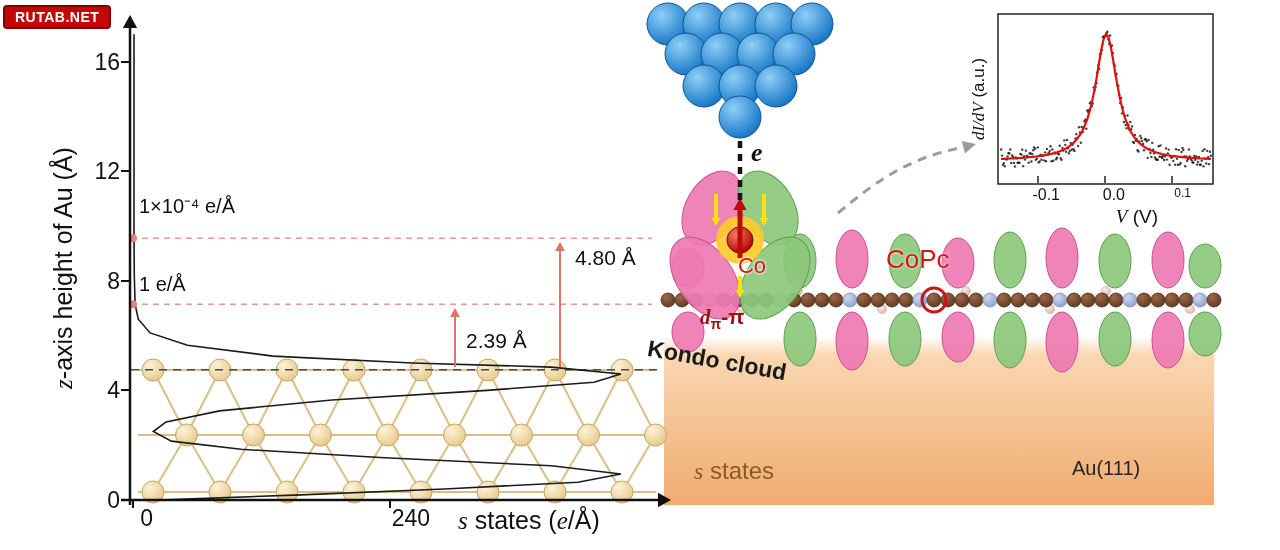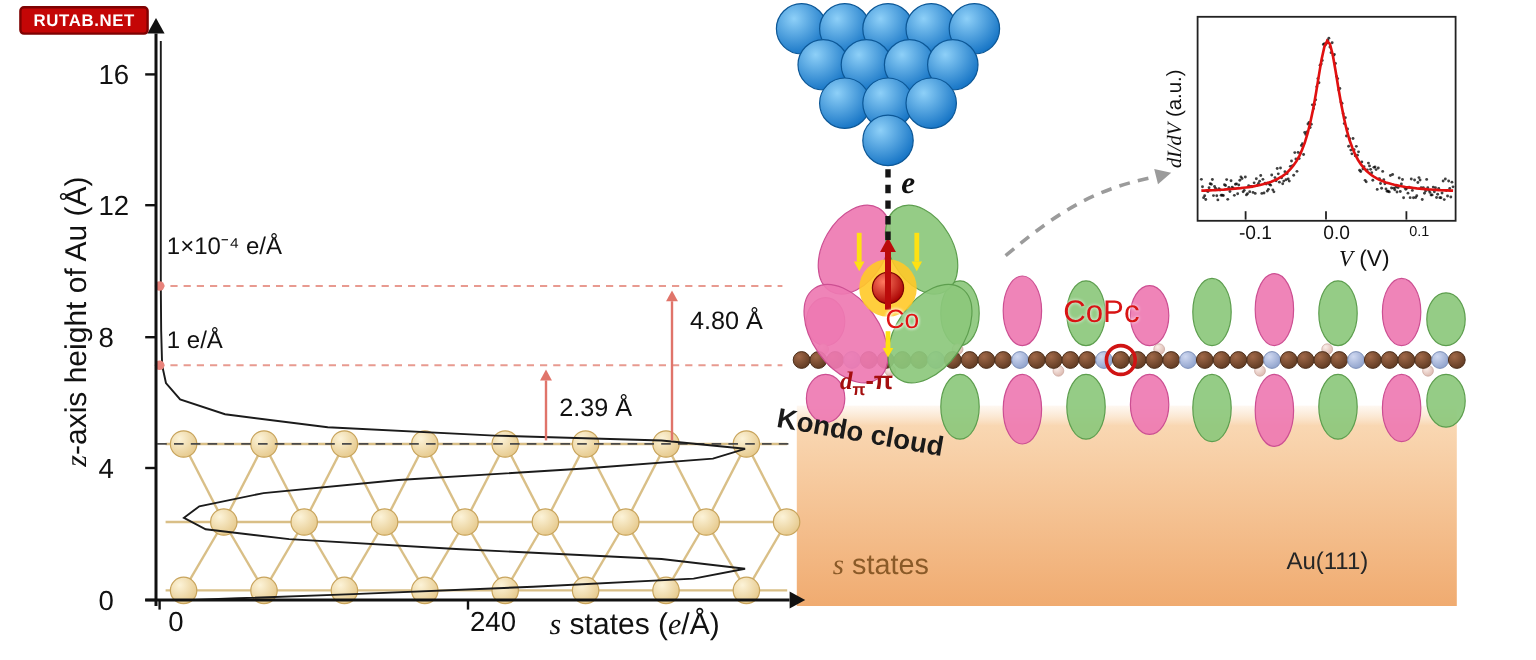--- a/index.html
+++ b/index.html
@@ -2,22 +2,22 @@
 <html><head>
 <meta charset="utf-8">
 <style>
 *{box-sizing:border-box}
 body{margin:0;width:1280px;height:550px;position:relative;background:#fff;
      font-family:"Liberation Sans",sans-serif;overflow:hidden}
 #gfx{position:absolute;left:0;top:0;z-index:1}
 .t{position:absolute;z-index:5;color:#111;white-space:nowrap;line-height:1.05}
 .mi{font-family:"Liberation Serif",serif;font-style:italic}
 .center{text-align:right}
-.right{}
-#wm{position:absolute;left:16px;top:5px;z-index:9;background:#c40606;border:2px solid #7e0202;
+.right{text-align:right}
+#wm{position:absolute;left:3px;top:5px;z-index:9;background:#c40606;border:2px solid #7e0202;
     border-radius:4px;color:#fff;font-weight:bold;font-size:14px;letter-spacing:.5px;padding:2px 10px}
 </style>
 </head>
 <body>
 
 <svg id="gfx" width="1280" height="550">
     <defs>
       <radialGradient id="gGold" cx="35%" cy="30%" r="75%">
         <stop offset="0%" stop-color="#fcf3d8"></stop>
         <stop offset="100%" stop-color="#e6c98c"></stop>
@@ -489,21 +489,21 @@
 <span class="t right" style="left:82px;top:269px;width:38px;font-size:23px">8</span>
 <span class="t right" style="left:82px;top:159px;width:38px;font-size:23px">12</span>
 <span class="t right" style="left:82px;top:50px;width:38px;font-size:23px">16</span>
 <span class="t center" style="left:113px;top:506px;width:40px;font-size:23px">0</span>
 <span class="t center" style="left:350px;top:506px;width:80px;font-size:23px">240</span>
 <div class="t" style="left:458px;top:507px;font-size:25px">
   <span class="mi">s</span><span> states (</span><span class="mi">e</span><span>/Å)</span>
 </div>
 <span class="t" style="left:139px;top:196px;font-size:20px">1×10⁻⁴ e/Å</span>
 <span class="t" style="left:139px;top:274px;font-size:20px">1 e/Å</span>
-<span class="t" style="left:575px;top:257px;font-size:21px">4.80 Å</span>
+<span class="t" style="left:575px;top:247px;font-size:21px">4.80 Å</span>
 <span class="t" style="left:466px;top:330px;font-size:21px">2.39 Å</span>
 
 <span class="t mi" style="left:751px;top:139px;font-size:26px;font-weight:600">e</span>
 <span class="t center" style="left:714px;top:254px;width:52px;font-size:22px;font-weight:normal;color:#e01414;text-shadow:0 0 3px #fff,0 0 3px #fff">Co</span>
 <div class="t" style="left:700px;top:306px;font-size:21px;font-weight:bold;color:#a40e0e">
   <span class="mi">d</span><sub style="font-size:14px">π</sub><span>-π</span>
 </div>
 <span class="t" style="left:650px;top:336px;font-size:23px;font-weight:700;transform:rotate(10deg);transform-origin:left top;color:#1a1a1a">Kondo cloud</span>
 <span class="t" style="left:886px;top:246px;font-size:26px;color:#d81414;text-shadow:0 0 3px #fff">CoPc</span>
 <div class="t" style="left:694px;top:458px;font-size:24px;color:#8a5a28">

